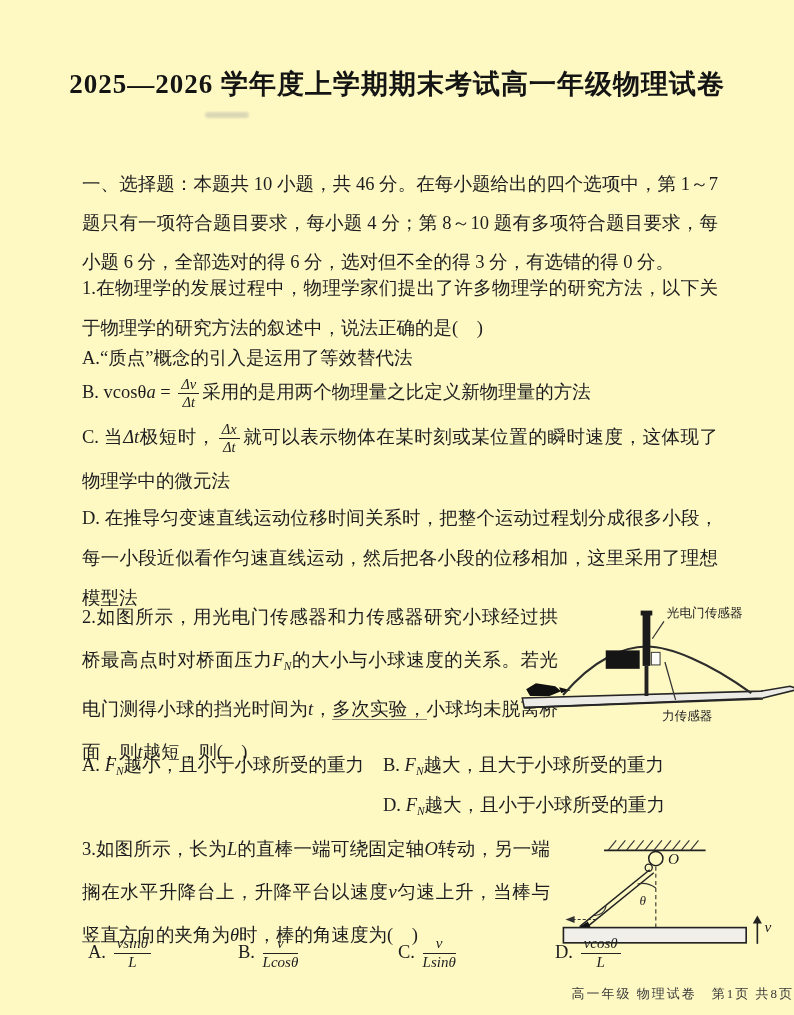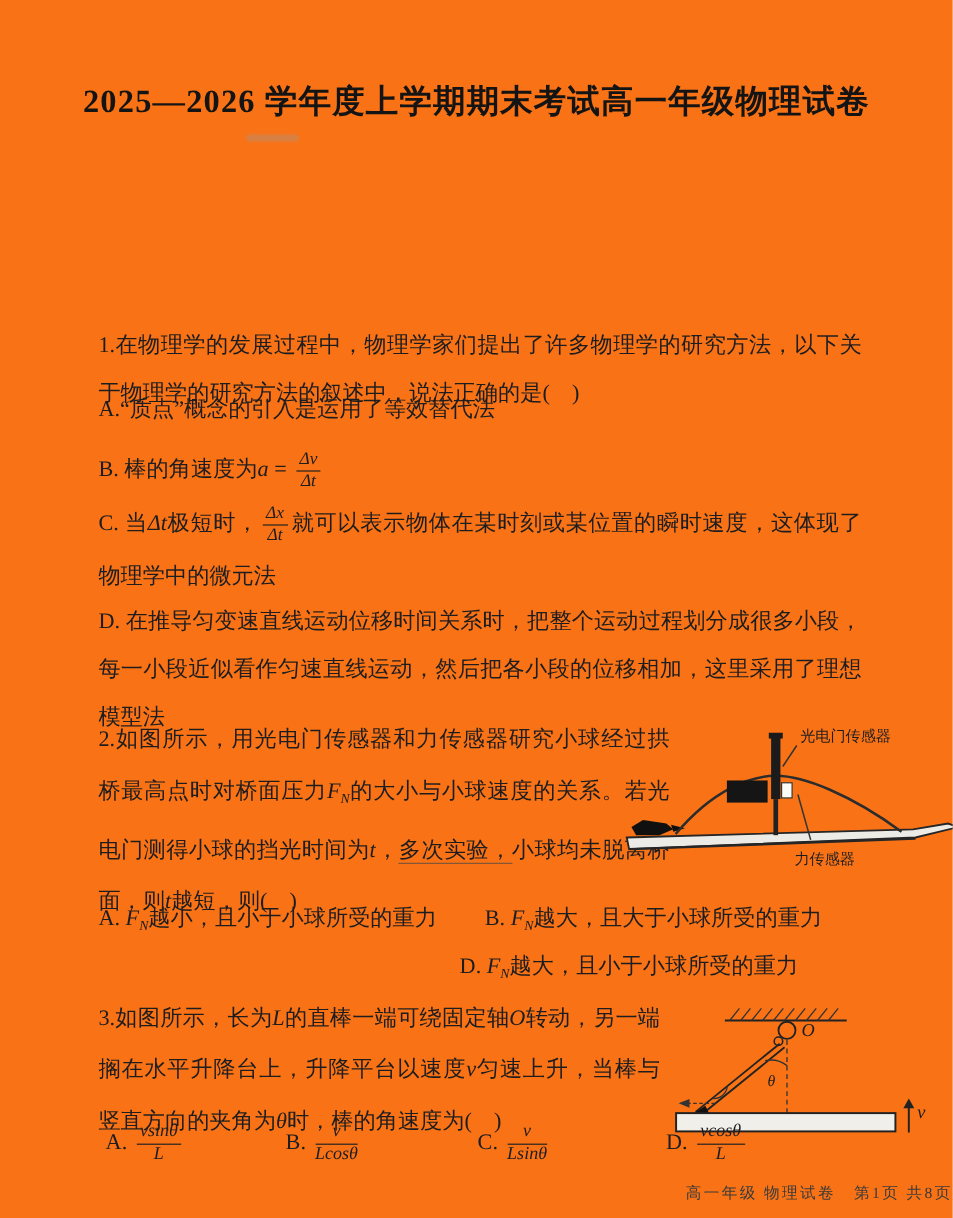--- a/index.html
+++ b/index.html
@@ -1,19 +1,19 @@
 <!DOCTYPE html>
 <html><head>
 <meta charset="utf-8">
 <style>
   html,body{margin:0;padding:0;background:#ffffff;}
   .page{
     position:relative;
     width:794px;height:1015px;
-    background:#f97316;
+    background:#fef9c3;
     font-family:"Liberation Serif","DejaVu Serif",serif;
     color:#1d1d1f;
     overflow:hidden;
   }
   .title{
     position:absolute;top:66px;left:0;width:100%;
     text-align:center;font-size:27px;font-weight:bold;color:#141414;
     letter-spacing:1px;
   }
   .smudge{
@@ -51,26 +51,27 @@
   svg text{font-family:"Liberation Serif","DejaVu Serif",serif;fill:#1d1d1f;}
 </style>
 </head>
 <body>
 
 <div class="page">
 
   <div class="title">2025—2026 学年度上学期期末考试高一年级物理试卷</div>
   <div class="smudge"></div>
 
+  <div class="para" style="top:165px;">一、选择题：本题共 10 小题，共 46 分。在每小题给出的四个选项中，第 1～7 题只有一项符合题目要求，每小题 4 分；第 8～10 题有多项符合题目要求，每小题 6 分，全部选对的得 6 分，选对但不全的得 3 分，有选错的得 0 分。</div>
 
   <div class="para stem" style="top:268px;">1.在物理学的发展过程中，物理学家们提出了许多物理学的研究方法，以下关于物理学的研究方法的叙述中，说法正确的是(　)</div>
-  <div class="opt-line" style="top:322px;">A.“质点”概念的引入是运用了等效替代法</div>
+  <div class="opt-line" style="top:338px;">A.“质点”概念的引入是运用了等效替代法</div>
 
   <div class="opt-line" style="top:372px;width:660px;">
-    <span>B. 棒的角速度为</span><span class="var">a</span><span> = </span><span class="frac"><span class="fn">Δv</span><span class="fd">Δt</span></span>
+    <span>B. vcosθ</span><span class="var">a</span><span> = </span><span class="frac"><span class="fn">Δv</span><span class="fd">Δt</span></span><span>采用的是用两个物理量之比定义新物理量的方法</span>
   </div>
 
   <div class="para" style="top:415px;line-height:44px;">
     <span>C. 当</span><span class="var">Δt</span><span>极短时，</span><span class="frac"><span class="fn">Δx</span><span class="fd">Δt</span></span><span>就可以表示物体在某时刻或某位置的瞬时速度，这体现了物理学中的微元法</span>
   </div>
 
   <div class="para stem" style="top:498px;">D. 在推导匀变速直线运动位移时间关系时，把整个运动过程划分成很多小段，每一小段近似看作匀速直线运动，然后把各小段的位移相加，这里采用了理想模型法</div>
 
   <div class="q2-text">
     <span>2.如图所示，用光电门传感器和力传感器研究小球经过拱桥最高点时对桥面压力</span><span class="var">F</span><sub class="fsub">N</sub><span>的大小与小球速度的关系。若光电门测得小球的挡光时间为</span><span class="var">t</span><span>，</span><span class="u-mark">多次实验，</span><span>小球均未脱离桥面，则</span><span class="var">t</span><span>越短，则(　)</span>
@@ -98,21 +99,21 @@
       <line x1="153" y1="66" x2="164" y2="105" stroke="#333333" stroke-width="1.3"></line>
 
       <text x="155" y="20" font-size="13">光电门传感器</text>
       <text x="150" y="126" font-size="13">力传感器</text>
     </svg>
   </div>
 
   <div class="q2-opt-row" style="left:82px;top:752px;">
     <span>A. </span><span class="var">F</span><sub class="fsub">N</sub><span>越小，且小于小球所受的重力</span>
   </div>
-  <div class="q2-opt-row" style="left:383px;top:752px;margin-left:21px;">
+  <div class="q2-opt-row" style="left:383px;top:752px;">
     <span>B. </span><span class="var">F</span><sub class="fsub">N</sub><span>越大，且大于小球所受的重力</span>
   </div>
   <div class="q2-opt-row" style="left:383px;top:792px;text-align:right;">
     <span>D. </span><span class="var">F</span><sub class="fsub">N</sub><span>越大，且小于小球所受的重力</span>
   </div>
 
   <div class="q3-text">
     <span>3.如图所示，长为</span><span class="var">L</span><span>的直棒一端可绕固定轴</span><span class="var">O</span><span>转动，另一端搁在水平升降台上，升降平台以速度</span><span class="var">v</span><span>匀速上升，当棒与竖直方向的夹角为</span><span class="var">θ</span><span>时，棒的角速度为(　)</span>
   </div>
 

